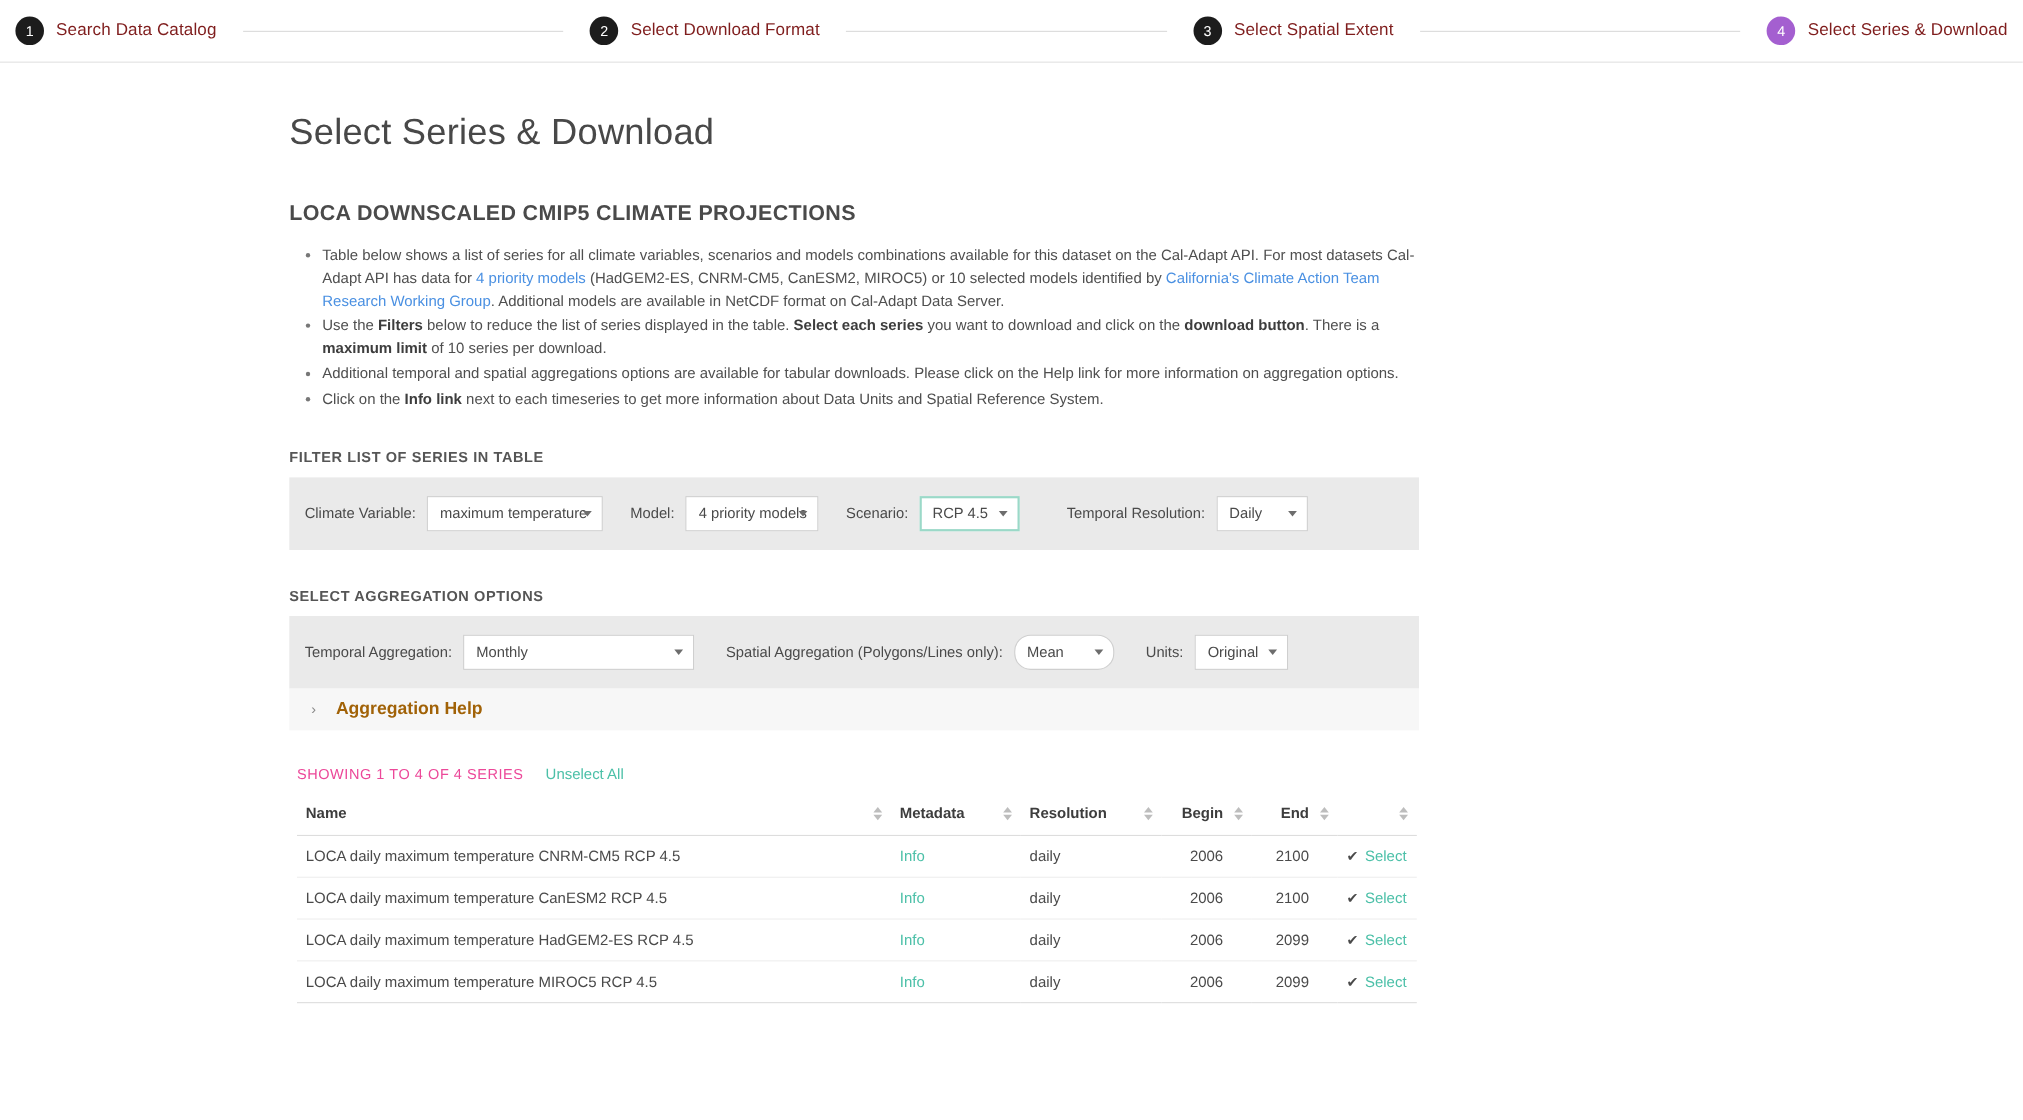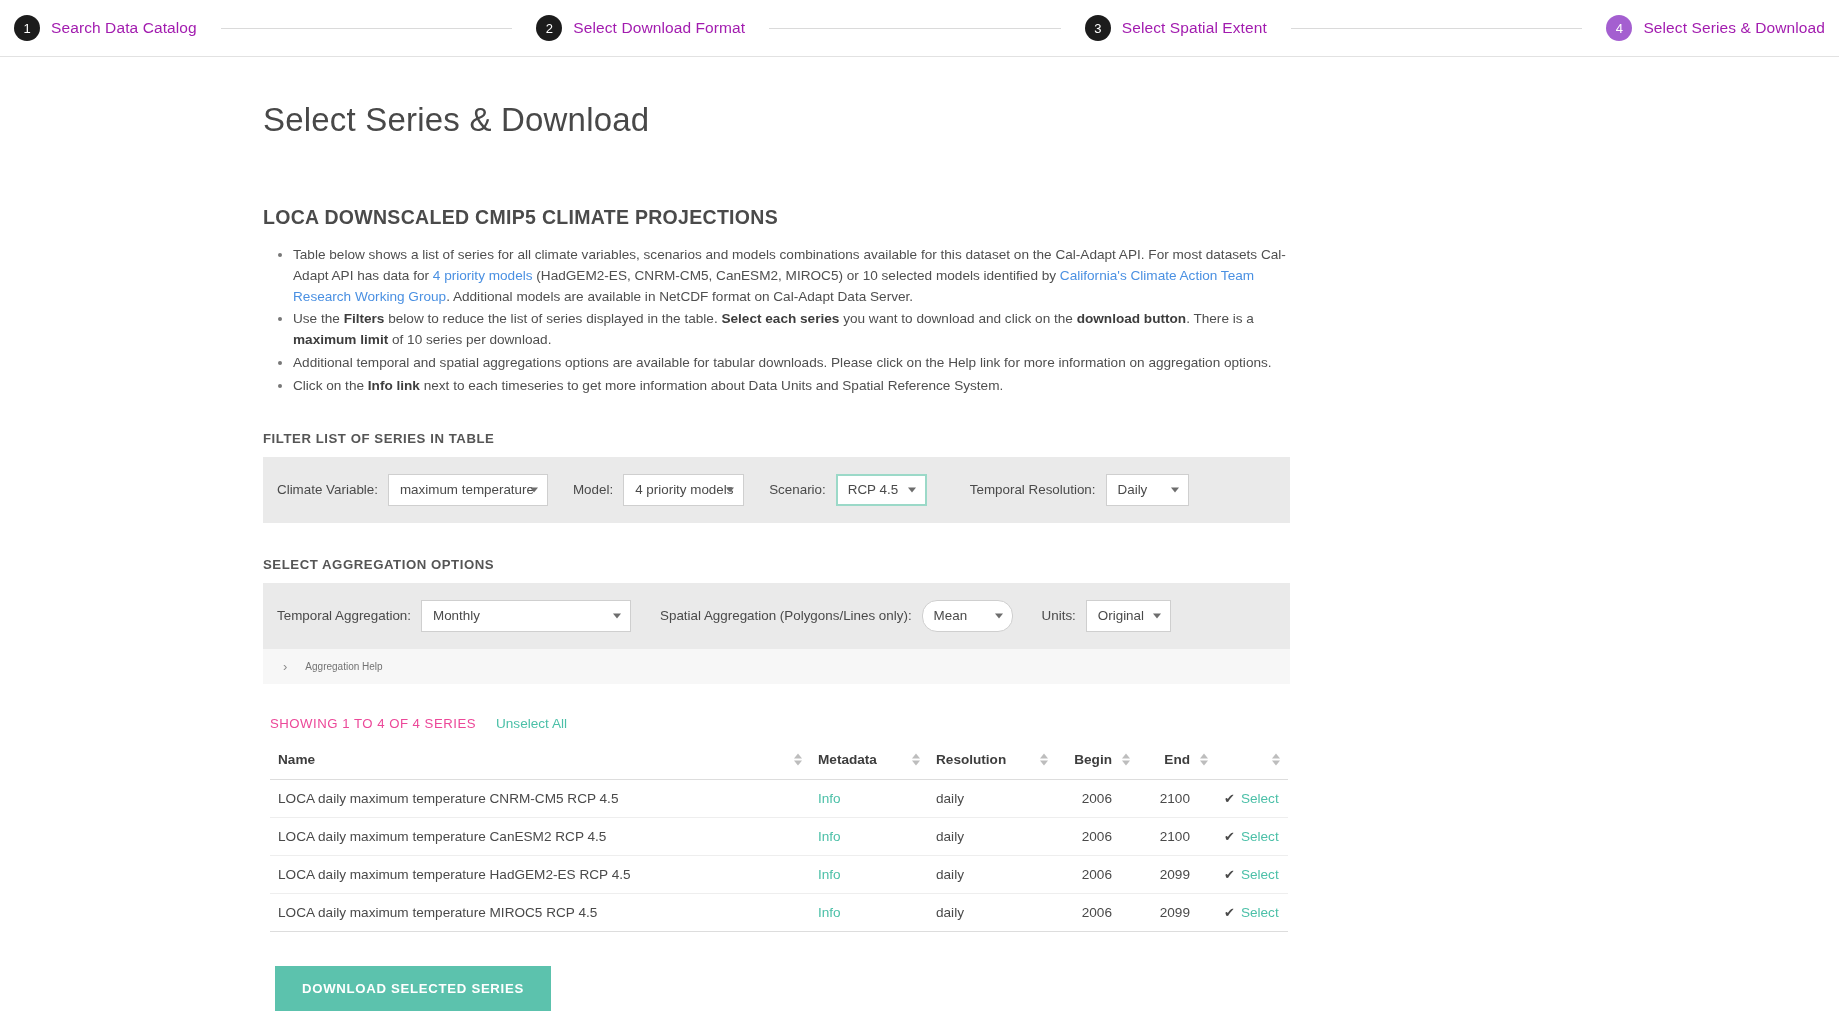--- a/index.html
+++ b/index.html
@@ -37,21 +37,21 @@
     display: flex;
     align-items: center;
     justify-content: center;
     flex: 0 0 auto;
     line-height: 1;
   }
   .step-num.active { background: #a45fd0; }
   .step-label {
     margin-left: 11px;
     font-size: 15.5px;
-    color: #a21caf;
+    color: #7f1d1d;
     letter-spacing: 0.1px;
   }
   .step-line {
     flex: 1 1 auto;
     height: 1px;
     background: #dadada;
     margin: 0 24px;
     min-width: 20px;
   }
 
@@ -68,21 +68,21 @@
     font-size: 33px;
     font-weight: normal;
     color: #484848;
     margin: 22px 0 0 0;
     letter-spacing: 0.2px;
   }
   h2.dataset-title {
     font-size: 19.5px;
     font-weight: bold;
     color: #4a4a4a;
-    margin: 67px 0 0 0;
+    margin: 44px 0 0 0;
     letter-spacing: 0.3px;
   }
 
   ul.notes {
     margin: 16px 0 0 0;
     padding-left: 30px;
     list-style: disc;
   }
   ul.notes li {
     font-size: 13.6px;
@@ -161,24 +161,25 @@
     padding: 10px 14px;
     display: flex;
     align-items: center;
   }
   .chev {
     color: #8a8a8a;
     font-size: 13px;
     margin: 0 18px 0 6px;
   }
   .help-link {
-    color: #737373;
-    font-size: 10px;
+    color: #a16207;
+    font-size: 16px;
     text-decoration: none;
     cursor: pointer;
+    font-weight: bold;
   }
 
   
   .table-wrap { margin-top: 32px; padding: 0 7px; }
   .showing-row {
     display: flex;
     align-items: baseline;
     margin-bottom: 14px;
   }
   .showing-text {
@@ -453,19 +454,16 @@
             <td class="col-name">LOCA daily maximum temperature MIROC5 RCP 4.5</td>
             <td class="col-meta"><a class="cell-link" href="#">Info</a></td>
             <td class="col-res">daily</td>
             <td class="col-begin num">2006</td>
             <td class="col-end num">2099</td>
             <td class="col-sel sel-cell"><span class="check">✔</span><a class="cell-link" href="#">Select</a></td>
           </tr>
         </tbody>
       </table>
 
-      <div class="dl-wrap">
-        <button class="dl-btn">DOWNLOAD SELECTED SERIES</button>
-      </div>
     </div>
 
   </div>
 </div>
 
 </body></html>

